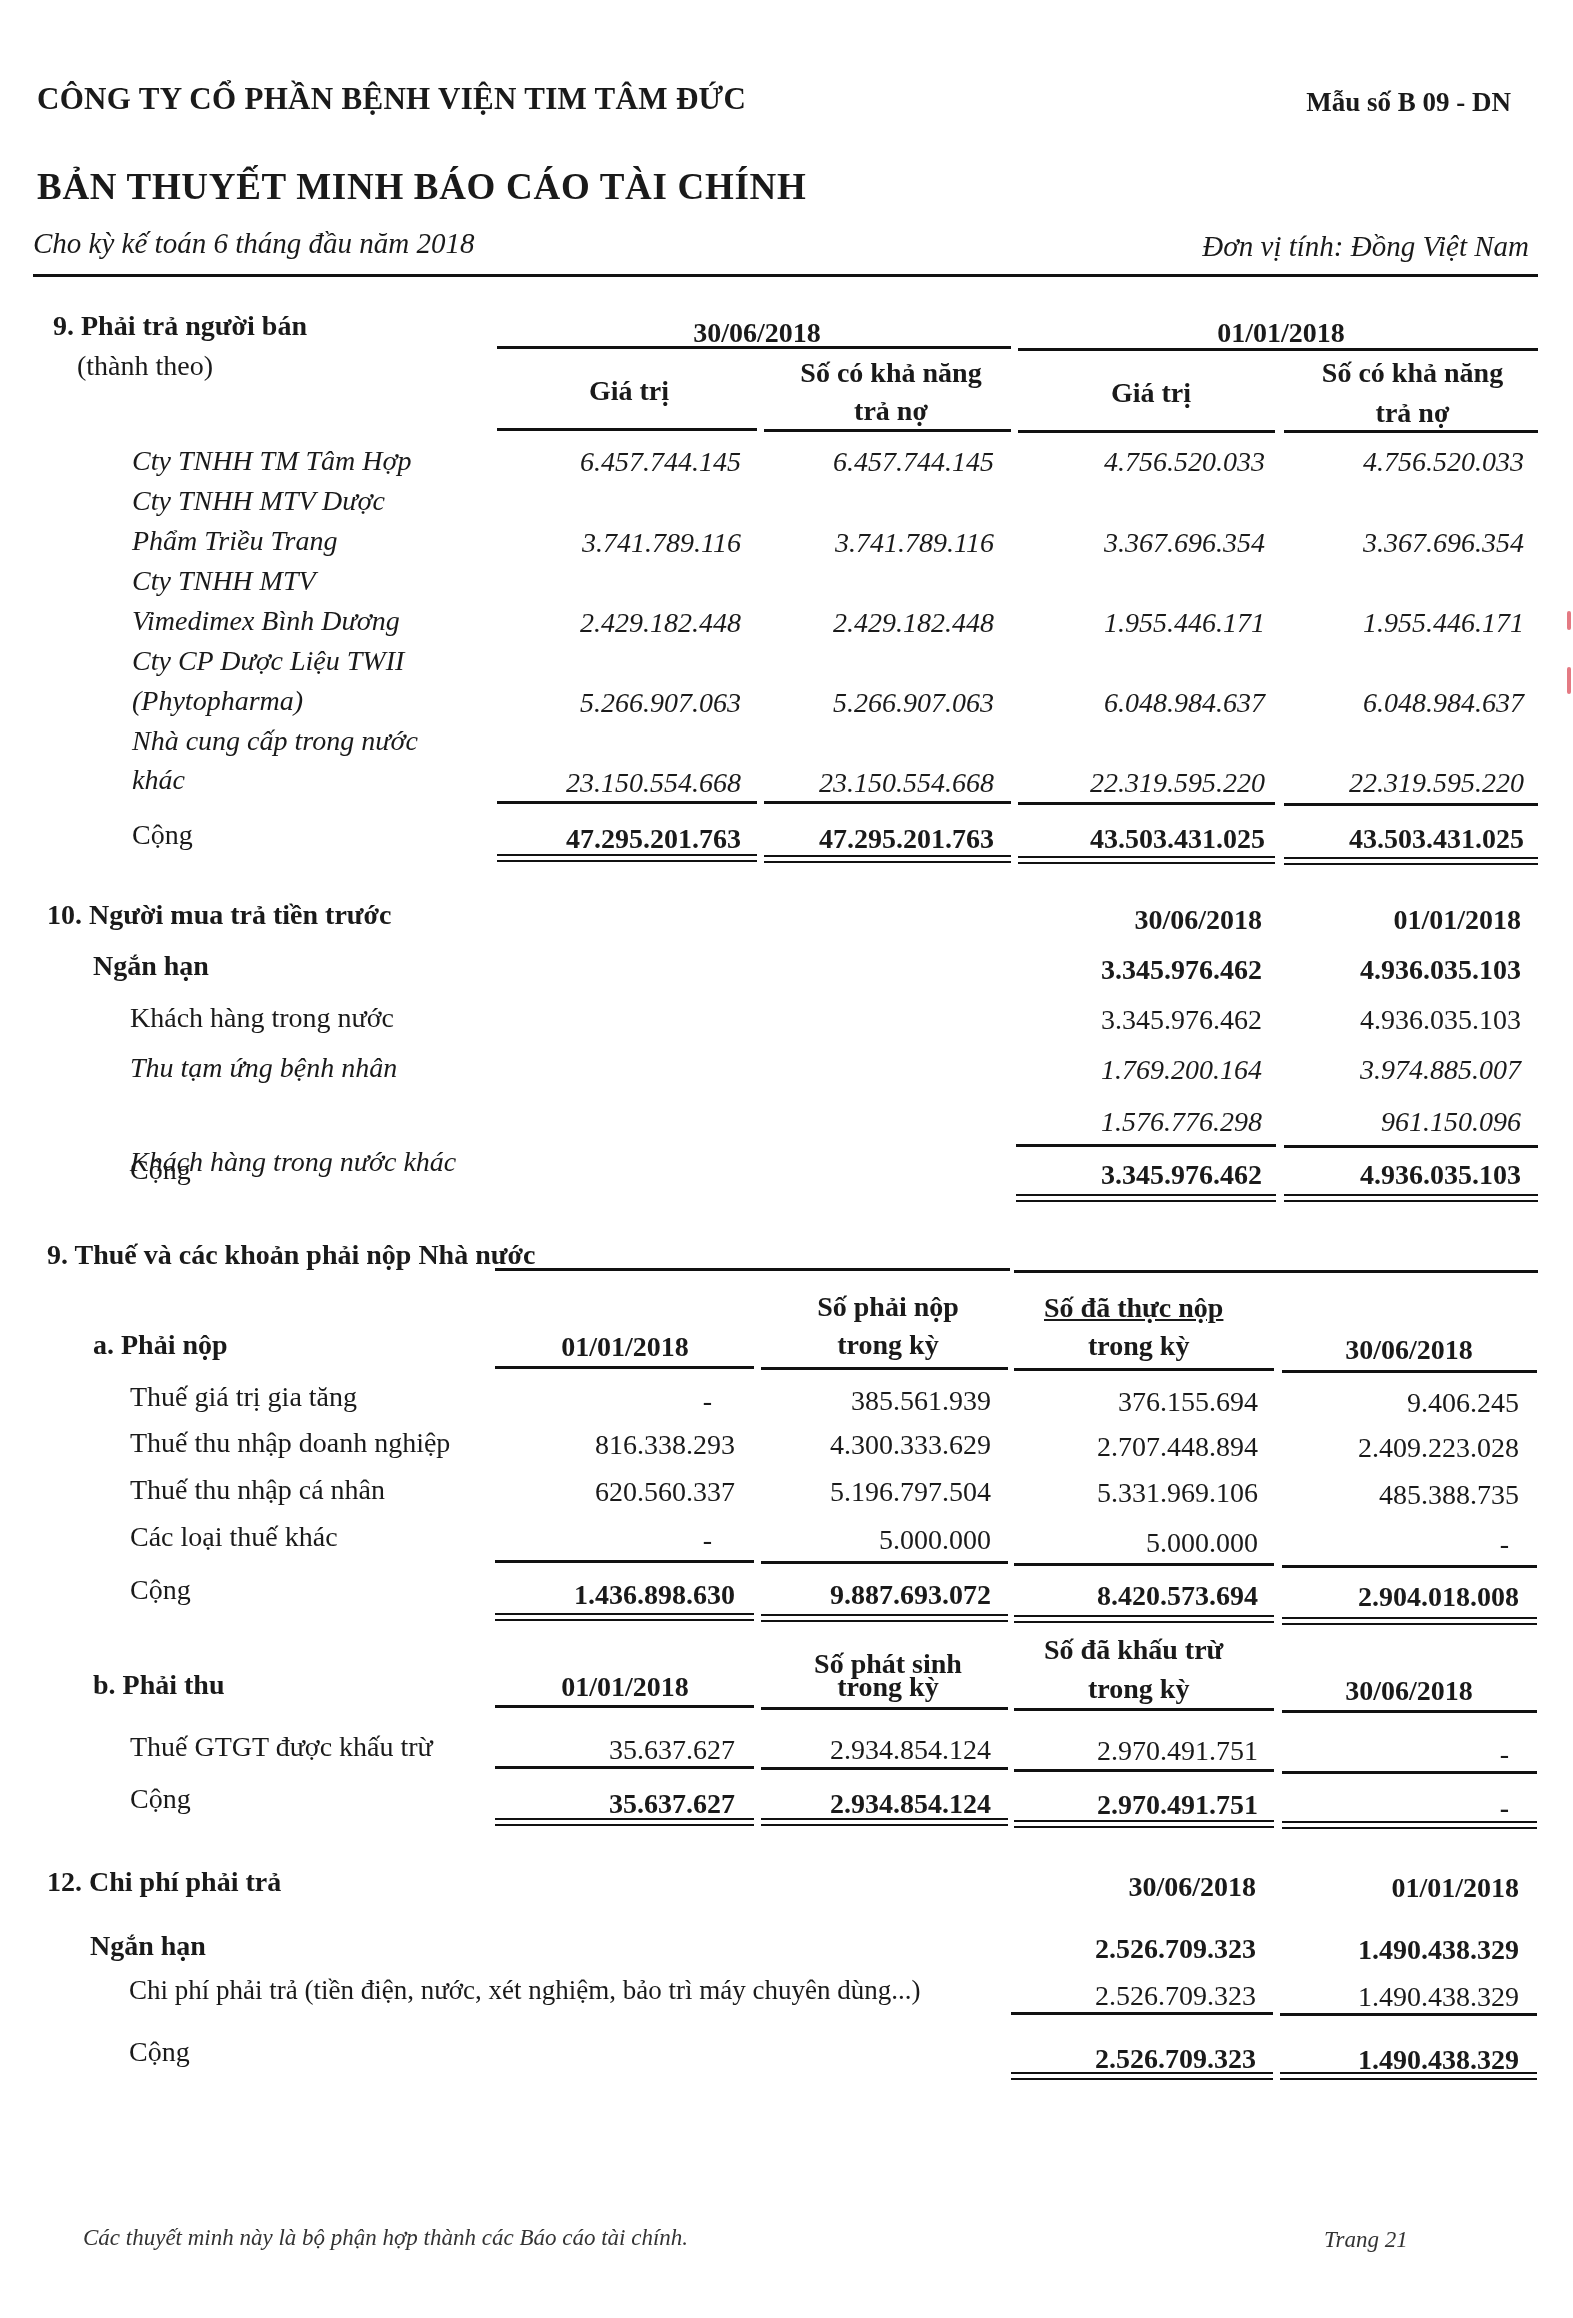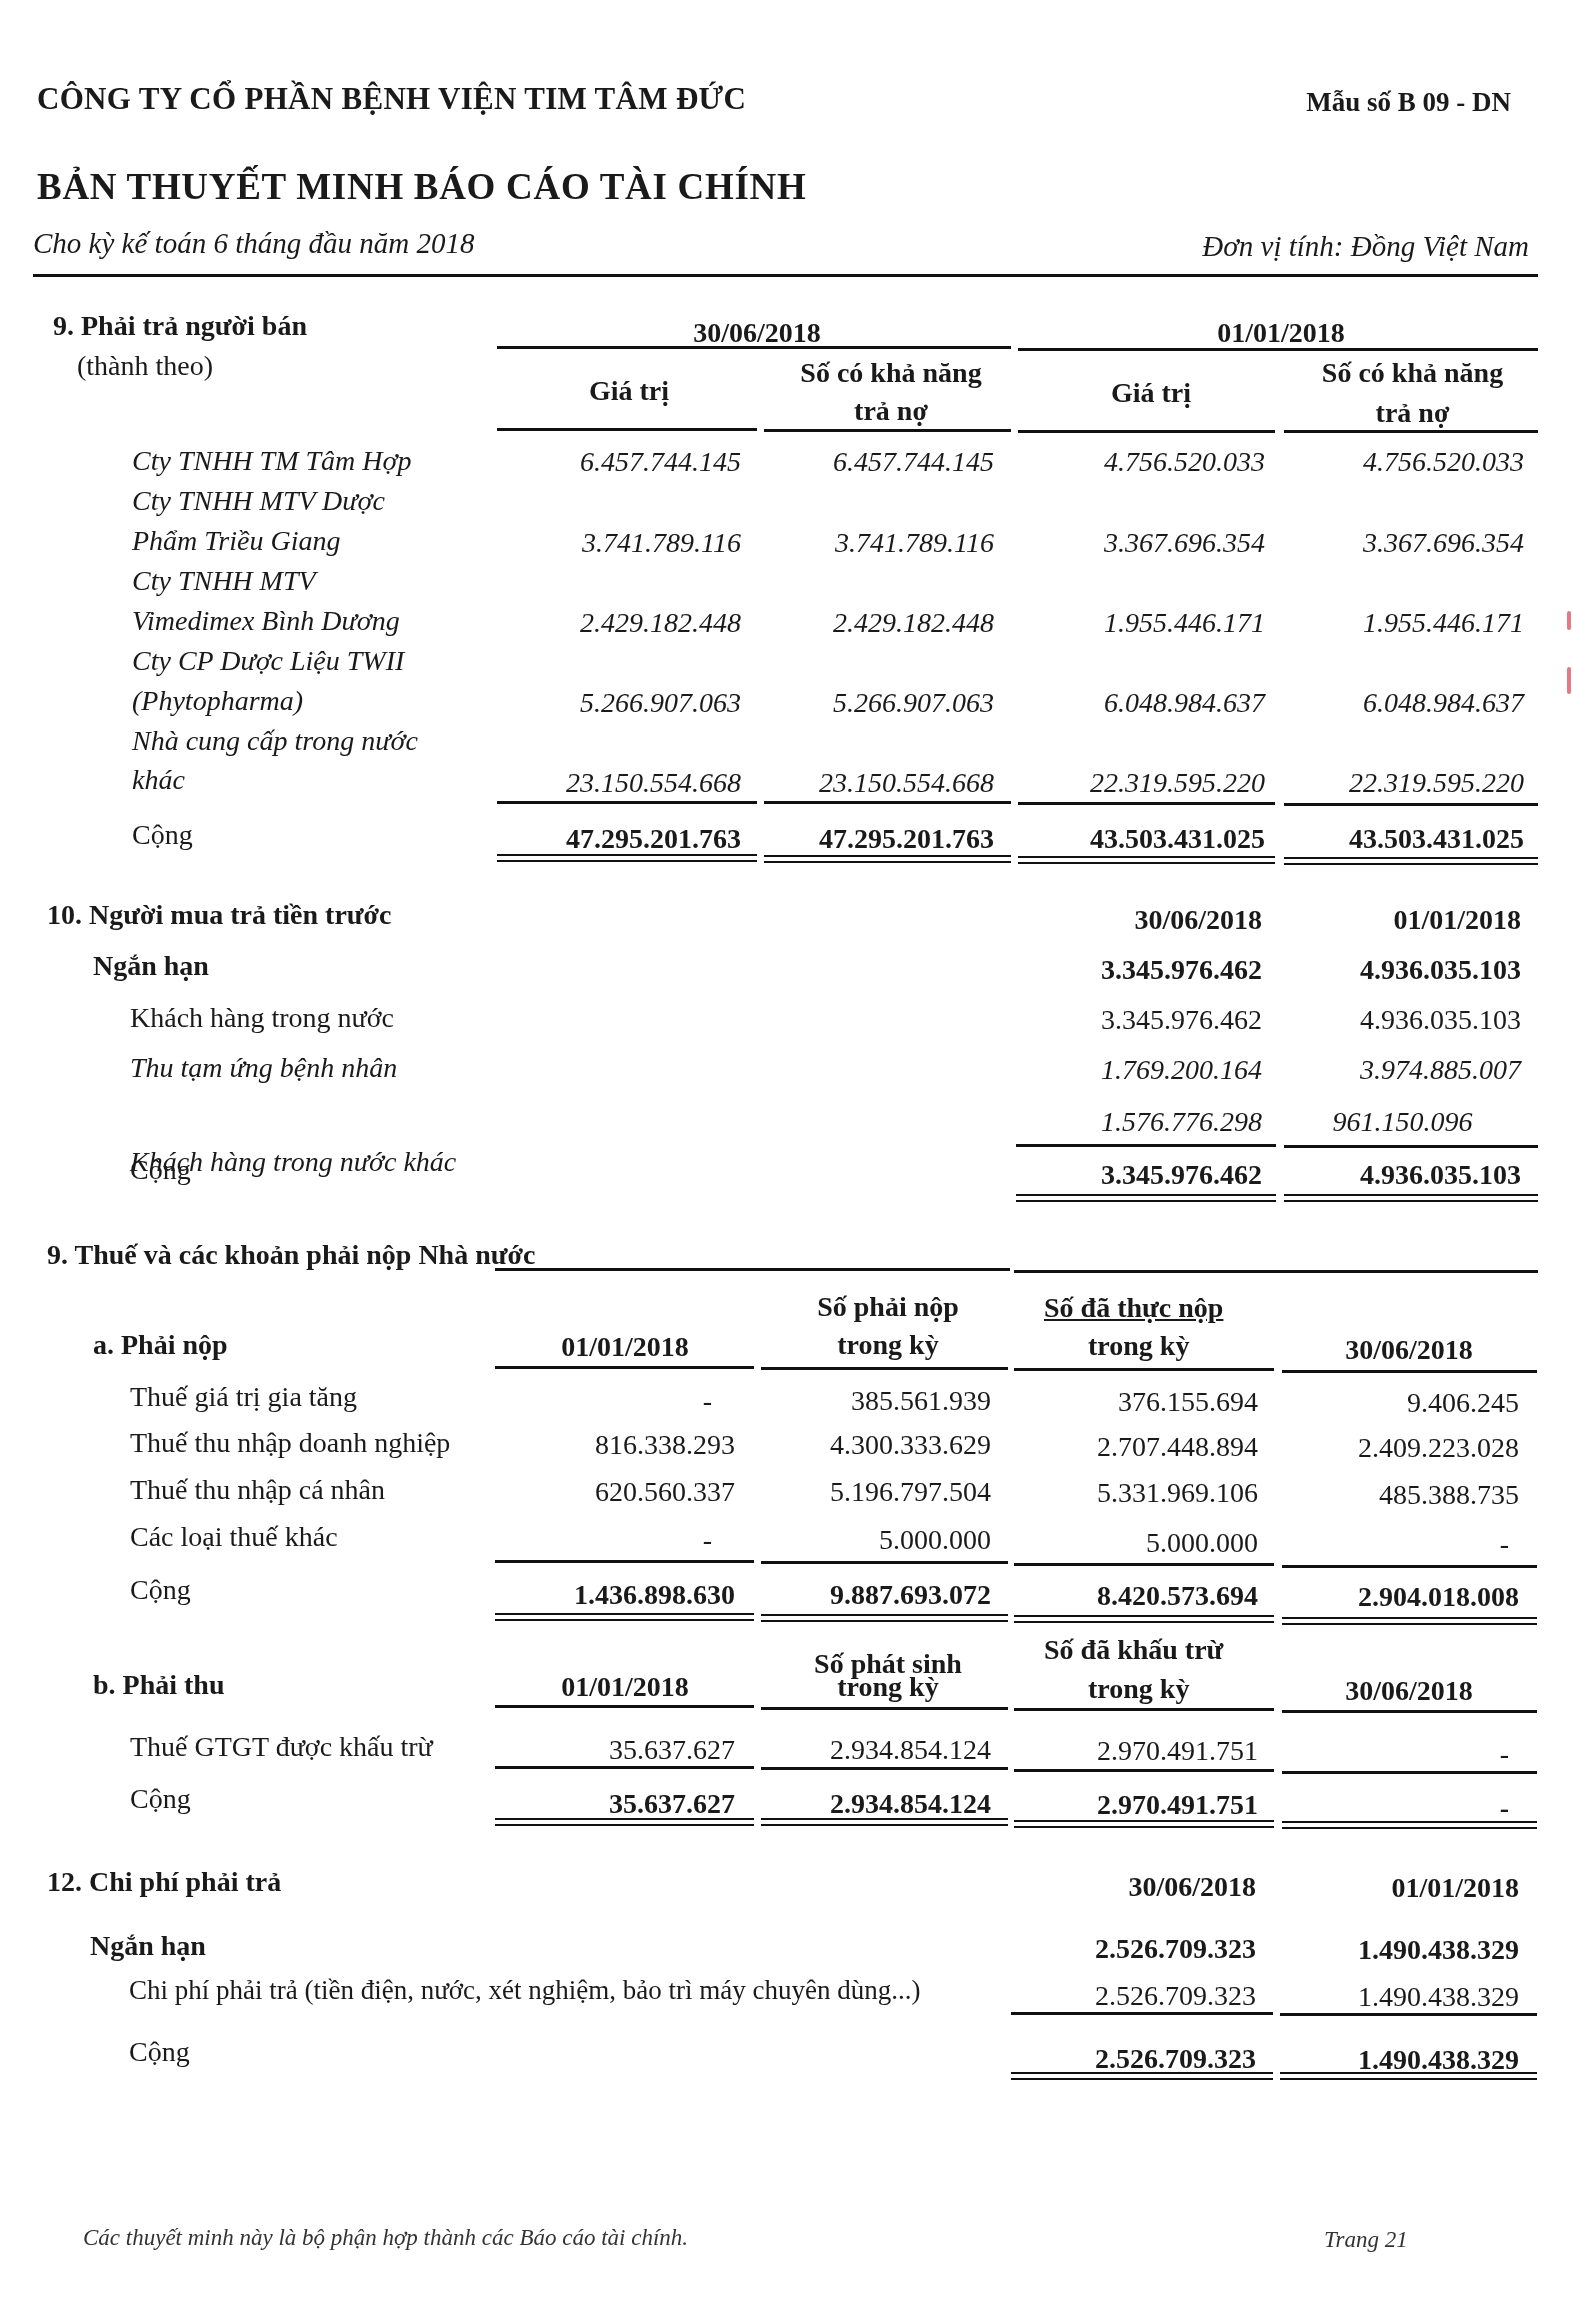--- a/index.html
+++ b/index.html
@@ -54,21 +54,21 @@
 
   <div>
     <div class="abs t i" style="left:132px;top:447px;">Cty TNHH TM Tâm Hợp</div>
     <div class="abs num i" style="left:497px;top:448px;width:244px;">6.457.744.145</div>
     <div class="abs num i" style="left:764px;top:448px;width:230px;">6.457.744.145</div>
     <div class="abs num i" style="left:1018px;top:448px;width:247px;">4.756.520.033</div>
     <div class="abs num i" style="left:1284px;top:448px;width:240px;">4.756.520.033</div>
   </div>
   <div>
     <div class="abs t i" style="left:132px;top:487px;">Cty TNHH MTV Dược</div>
-    <div class="abs t i" style="left:132px;top:527px;">Phẩm Triều Giang</div>
+    <div class="abs t i" style="left:132px;top:527px;">Phẩm Triều Trang</div>
     <div class="abs num i" style="left:497px;top:529px;width:244px;">3.741.789.116</div>
     <div class="abs num i" style="left:764px;top:529px;width:230px;">3.741.789.116</div>
     <div class="abs num i" style="left:1018px;top:529px;width:247px;">3.367.696.354</div>
     <div class="abs num i" style="left:1284px;top:529px;width:240px;">3.367.696.354</div>
   </div>
   <div>
     <div class="abs t i" style="left:132px;top:567px;">Cty TNHH MTV</div>
     <div class="abs t i" style="left:132px;top:607px;">Vimedimex Bình Dương</div>
     <div class="abs num i" style="left:497px;top:609px;width:244px;">2.429.182.448</div>
     <div class="abs num i" style="left:764px;top:609px;width:230px;">2.429.182.448</div>
@@ -125,21 +125,21 @@
     <div class="abs num" style="left:1284px;top:1006px;width:237px;">4.936.035.103</div>
   </div>
   <div>
     <div class="abs t i" style="left:130px;top:1054px;">Thu tạm ứng bệnh nhân</div>
     <div class="abs num i" style="left:1018px;top:1056px;width:244px;">1.769.200.164</div>
     <div class="abs num i" style="left:1284px;top:1056px;width:237px;">3.974.885.007</div>
   </div>
   <div>
     <div class="abs t i" style="left:130px;top:1104px;margin-top:44px;">Khách hàng trong nước khác</div>
     <div class="abs num i" style="left:1018px;top:1108px;width:244px;">1.576.776.298</div>
-    <div class="abs num i" style="left:1284px;top:1108px;width:237px;text-align:center;">961.150.096</div>
+    <div class="abs num i" style="left:1284px;top:1108px;width:237px;">961.150.096</div>
   </div>
   <div class="line" style="left:1016px;top:1144px;width:260px;"></div>
   <div class="line" style="left:1284px;top:1145px;width:254px;"></div>
 
   <div>
     <div class="abs t" style="left:130px;top:1156px;">Cộng</div>
     <div class="abs num b" style="left:1018px;top:1161px;width:244px;">3.345.976.462</div>
     <div class="abs num b" style="left:1284px;top:1161px;width:237px;">4.936.035.103</div>
   </div>
   <div class="dline" style="left:1016px;top:1194px;width:260px;"></div>

